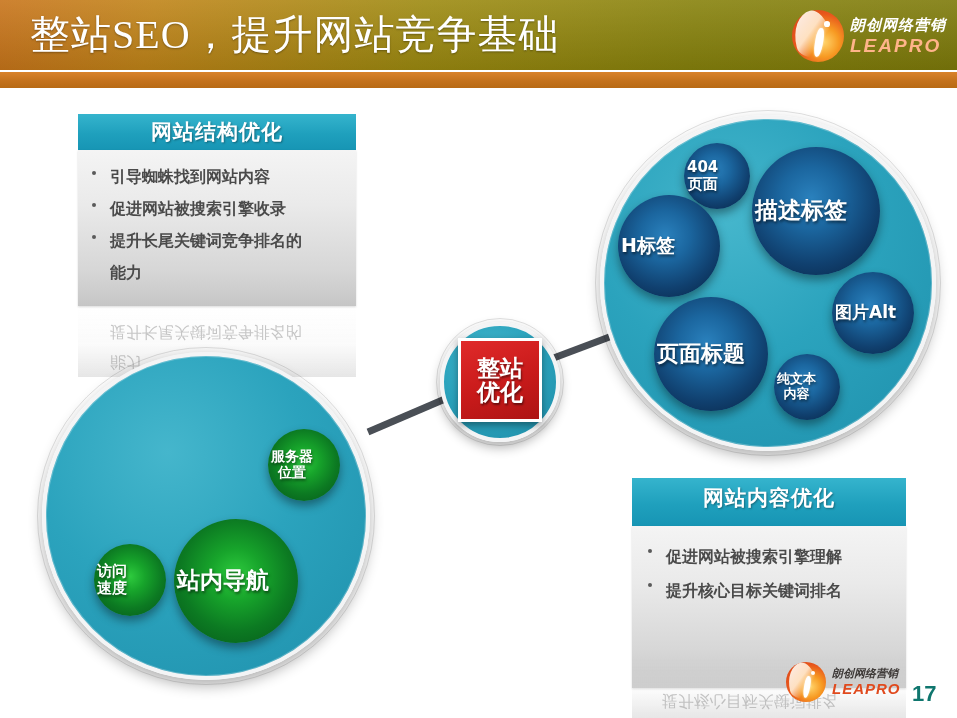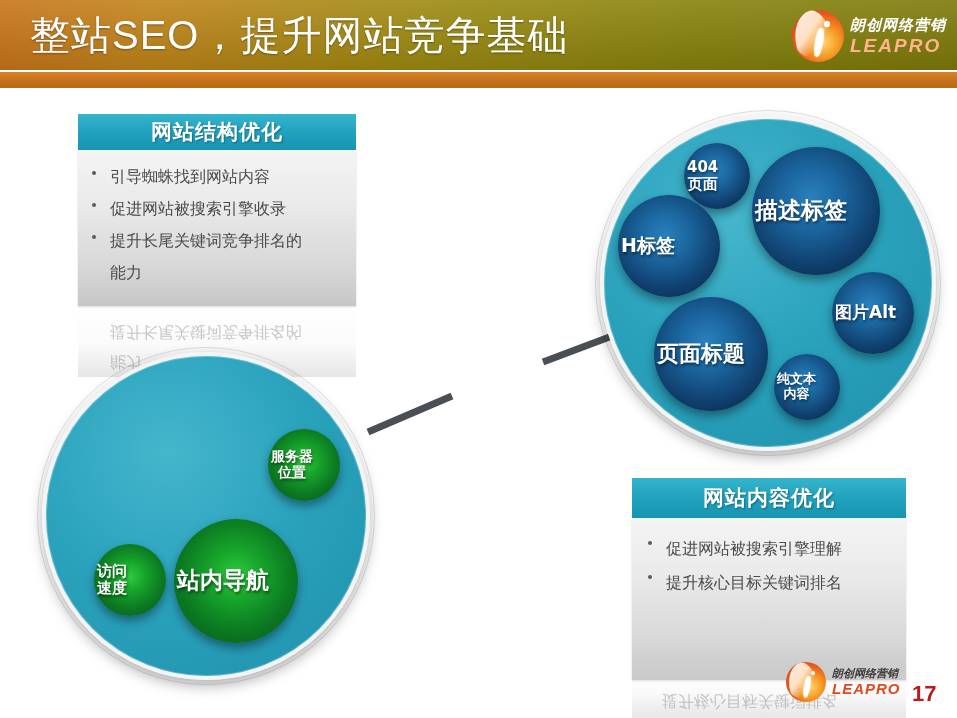--- a/index.html
+++ b/index.html
@@ -18,21 +18,21 @@
     background:
       linear-gradient(180deg, rgba(255,255,255,0.10) 0%, rgba(0,0,0,0.10) 100%),
       linear-gradient(100deg,#c8741a 0%, #c08418 16%, #9d8a10 44%, #87820c 72%, #7d7a0a 100%);
   }
   .header-title{
     position:absolute;left:30px;top:8px;
     font-size:40px;line-height:54px;
     color:#ffffff;font-weight:400;
     letter-spacing:1px;
     white-space:nowrap;
-    font-family:Liberation Sans, sans-serif;
+    font-family:Liberation Serif, serif;
     text-shadow:0 1px 2px rgba(0,0,0,0.35);
   }
   .header-divider{
     position:absolute;left:0;top:70px;width:957px;height:2px;background:#ffffff;
   }
   .header-bar2{
     position:absolute;left:0;top:72px;width:957px;height:16px;
     background:linear-gradient(180deg,#d9822a 0%, #c4721c 55%, #b86a14 100%);
   }
 
@@ -68,21 +68,21 @@
   .logo-header{left:792px;top:10px;}
   .logo-header .logo-mark{width:52px;height:52px;}
 
   .logo-footer{left:786px;top:662px;}
   .logo-footer .logo-mark{width:40px;height:40px;}
   .logo-footer .logo-cn{font-size:11px;color:#3e3a38;letter-spacing:0;}
   .logo-footer .logo-en{font-size:15px;color:#e04a1e;margin-top:2px;letter-spacing:1px;}
 
   .page-number{
     position:absolute;left:912px;top:681px;
-    font-size:22px;font-weight:bold;color:#b91c1c;
+    font-size:22px;font-weight:bold;color:#0f766e;
     font-family:"Liberation Sans",sans-serif;
   }
 
   
   .panel{position:absolute;}
   .panel-head{
     background:linear-gradient(180deg,#35b4cd 0%, #1fa0bd 55%, #1795b4 100%);
     color:#ffffff;font-weight:bold;text-align:center;
     font-family:"DejaVu Sans","Liberation Sans",sans-serif;
     text-shadow:1px 1px 2px rgba(0,0,0,0.35);
@@ -90,20 +90,21 @@
   }
   .panel-body{
     background:linear-gradient(180deg,#f4f4f4 0%, #eaeaea 35%, #d6d6d6 78%, #c6c6c6 100%);
     box-shadow:0 1px 2px rgba(0,0,0,.15);
   }
   .panel-body ul{margin:0;padding:0;list-style:none;}
   .panel-body li{
     position:relative;
     color:#4a4a4a;
     font-family:"DejaVu Sans","Liberation Sans",sans-serif;
+    font-weight:bold;
   }
   .panel-body li .bullet{
     position:absolute;left:0;top:0.55em;width:4px;height:4px;border-radius:50%;
     background:#5a5a5a;
   }
   .panel-body li .txt{display:block;padding-left:18px;}
 
   
   .panel-reflect{
     position:absolute;
@@ -121,21 +122,21 @@
   
   #panelA{left:78px;top:114px;width:278px;}
   #panelA .panel-head{height:36px;line-height:36px;font-size:21px;}
   #panelA .panel-body{padding:12px 12px 16px 14px;min-height:128px;}
   #panelA .panel-body li{font-size:16px;line-height:30px;margin-bottom:2px;}
   #panelA-reflect{left:78px;top:305px;width:278px;height:72px;}
   #panelA-reflect .rtxt{font-size:16px;line-height:30px;padding-left:32px;}
 
   
   #panelB{left:632px;top:478px;width:274px;}
-  #panelB .panel-head{height:40px;line-height:40px;font-size:21px;}
+  #panelB .panel-head{height:48px;line-height:40px;font-size:21px;}
   #panelB .panel-body{padding:14px 10px 20px 16px;min-height:128px;}
   #panelB .panel-body li{font-size:16px;line-height:34px;}
   #panelB-reflect{left:632px;top:659px;width:274px;height:59px;}
   #panelB-reflect .rtxt{font-size:16px;line-height:34px;padding-left:30px;}
 
   
   .connector{position:absolute;left:0;top:0;width:957px;height:718px;pointer-events:none;}
 
   
   .cluster{
@@ -295,20 +296,25 @@
       <span class="lbl">页面标题</span>
     </div>
     <div class="bubble blue" style="left:228px;top:153px;width:82px;height:82px;font-size:17px;">
       <span class="lbl">图片Alt</span>
     </div>
     <div class="bubble blue" style="left:170px;top:235px;width:66px;height:66px;font-size:13px;">
       <span class="lbl"><span>纯文本</span><br><span>内容</span></span>
     </div>
   </div>
 
+  <div id="center-badge">
+    <div class="badge-square">
+      <span class="btxt"><span>整站</span><br><span>优化</span></span>
+    </div>
+  </div>
 
   <div class="logo logo-footer">
     <div class="logo-mark">
       <div class="ring"></div>
         <div class="swoosh"></div>
         <div class="stick"></div>
         <div class="dot"></div>
     </div>
     <div class="logo-text">
       <span class="logo-cn">朗创网络营销</span>

